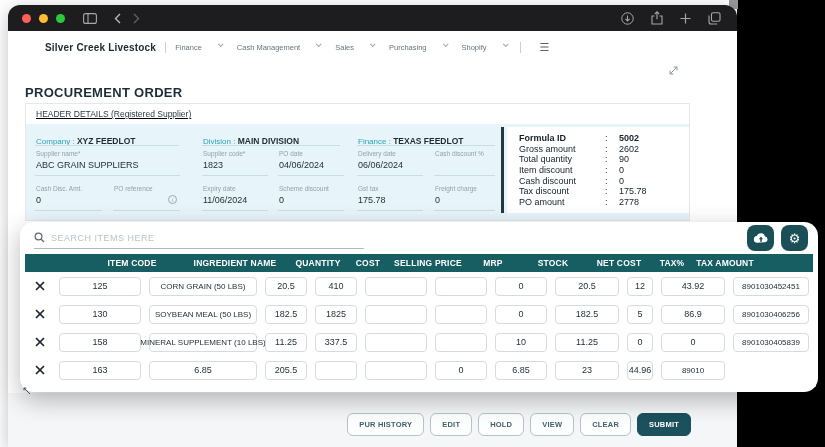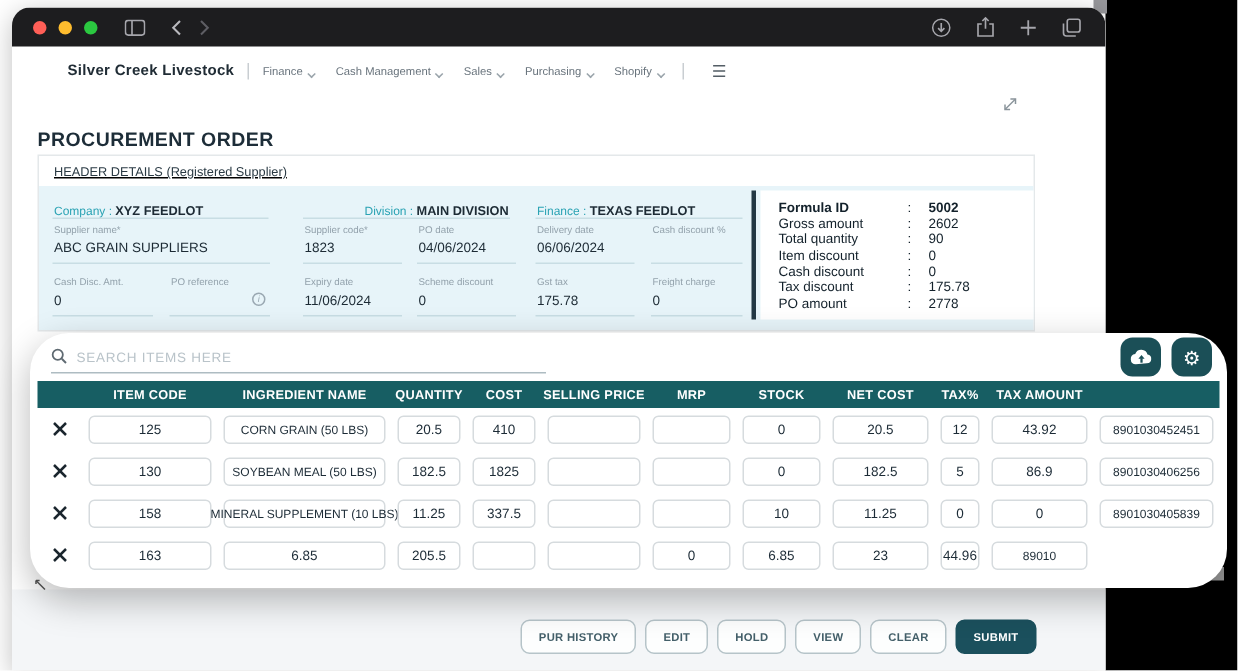--- a/index.html
+++ b/index.html
@@ -21,21 +21,21 @@
   .light { width:9px; height:9px; border-radius:50%; }
   .tb-ic { display:flex; align-items:center; justify-content:center; margin-left:18px; }
   .tb-right { margin-left:auto; display:flex; gap:17px; align-items:center; margin-right:16px; }
   .tb-right .tb-ic { margin-left:0; }
 
   
   .navrow { display:flex; align-items:center; margin:10px 0 0 37px; }
   .brand { font-size:10px; font-weight:bold; color:#202c35; letter-spacing:.2px; }
   .vdiv { width:1px; height:11px; background:#c9ced2; margin:0 9px; }
   .menus { display:flex; gap:15px; align-items:center; }
-  .menu-item { font-size:7.5px; color:#68737c; display:flex; align-items:flex-end; gap:3px; cursor:pointer; }
+  .menu-item { font-size:7.5px; color:#68737c; display:flex; align-items:flex-start; gap:16px; cursor:pointer; }
   .caret { width:4px; height:4px; border-right:1px solid #9aa4ab; border-bottom:1px solid #9aa4ab;
     transform:rotate(45deg) translateY(-1px); }
   .hamburger { font-size:11px; color:#545e66; margin-left:10px; }
   .subnav { display:flex; gap:13px; margin:7px 0 0 44px; }
   .subnav span { font-size:7.5px; color:#27796c; cursor:pointer; }
   .expand-ic { position:absolute; left:660px; top:57px; }
 
   .page-title { position:absolute; left:17px; top:80px; font-size:13px; font-weight:bold;
     color:#1d2d38; letter-spacing:.3px; }
 
@@ -62,33 +62,33 @@
 
   
   .footer-strip { position:absolute; left:0; top:388px; width:729px; height:54px; background:#f4f6f8; }
   .actions { position:absolute; right:46px; top:408px; display:flex; gap:6px; }
   .abtn { height:23px; padding:0 11px; border-radius:6px; border:1px solid #b6c4c9; background:#fdfefe;
     font-size:7.5px; font-weight:bold; color:#44606a; letter-spacing:.2px; display:flex; align-items:center; cursor:pointer; }
   .abtn.primary { background:#1b505d; border-color:#1b505d; color:#fff; }
 
   
   .card { position:absolute; left:20px; top:222px; width:798px; height:170px; background:#fff;
-    border-radius:26px; box-shadow:0 8px 24px rgba(0,0,0,.28); }
+    border-radius:14px; box-shadow:0 8px 24px rgba(0,0,0,.28); }
   .search-row { height:32px; display:flex; align-items:center; padding:0 10px 0 14px; }
   .search-wrap { display:flex; align-items:center; gap:6px; width:330px; border-bottom:1px solid #aebcc2; height:22px; }
   .search-input { border:none; outline:none; flex:1; font-size:9px; color:#333;
     font-family:"Liberation Sans",sans-serif; letter-spacing:.5px; background:transparent; }
   .search-input::placeholder { color:#b9c3c9; }
   .icbtns { margin-left:auto; display:flex; gap:7px; }
   .icbtn { width:27px; height:26px; border-radius:8px; background:#1b4f57; display:flex;
     align-items:center; justify-content:center; cursor:pointer; color:#fff; }
   .gear-glyph { font-size:13px; color:#fff; line-height:1; }
 
   .tgrid { display:grid; grid-template-columns:30px 90px 116px 50px 50px 70px 60px 60px 72px 34px 72px 84px; }
-  .thead { background:#175e63; height:18px; margin:0 5px; }
+  .thead { background:#175e63; height:18px; margin:0 5px;padding-left:32px; }
   .thead .th { color:#fff; font-size:8.5px; font-weight:bold; display:flex; align-items:center;
     justify-content:center; letter-spacing:.2px; white-space:nowrap; }
   .trow { height:28px; margin:0 5px; align-items:center; }
   .cellbox { height:19px; border:1px solid #d6dbde; border-radius:4px; background:#fff; margin:0 4px;
     font-size:9px; color:#1c2b36; display:flex; align-items:center; justify-content:center; white-space:nowrap; }
   .cellbox.small-text { font-size:8px; }
   .delx { display:flex; align-items:center; justify-content:center; cursor:pointer; }
 
   .cursor-glyph { position:absolute; left:23px; top:381px; }
 </style>
@@ -228,21 +228,21 @@
               <span class="sv">175.78</span>
             </div>
             <div class="sum-row">
               <span class="sl">PO amount</span>
               <span class="sc">:</span>
               <span class="sv">2778</span>
             </div>
           </div>
       <div class="abs" style="left: 10px; top: 6px;"><span class="org-label">Company : </span><span class="org-val">XYZ FEEDLOT</span></div>
           <div class="uline" style="left: 9px; top: 21px; width: 144px;"></div>
-          <div class="abs" style="left: 177px; top: 6px; margin-left: 40px;"><span class="org-label">Division : </span><span class="org-val">MAIN DIVISION</span></div>
+          <div class="abs" style="left: 177px; top: 6px;"><span class="org-label">Division : </span><span class="org-val">MAIN DIVISION</span></div>
           <div class="uline" style="left: 176px; top: 21px; width: 138px;"></div>
           <div class="abs" style="left: 332px; top: 6px;"><span class="org-label">Finance : </span><span class="org-val">TEXAS FEEDLOT</span></div>
           <div class="uline" style="left: 331px; top: 21px; width: 138px;"></div>
           <div class="f-label abs" style="left: 10px; top: 26px;">Supplier name*</div>
           <div class="f-val abs" style="left: 10px; top: 36px;">ABC GRAIN SUPPLIERS</div>
           <div class="uline" style="left: 9px; top: 51px; width: 145px;"></div>
           <div class="f-label abs" style="left: 177px; top: 26px;">Supplier code*</div>
           <div class="f-val abs" style="left: 177px; top: 36px;">1823</div>
           <div class="uline" style="left: 176px; top: 51px; width: 66px;"></div>
           <div class="f-label abs" style="left: 253px; top: 26px;">PO date</div>

